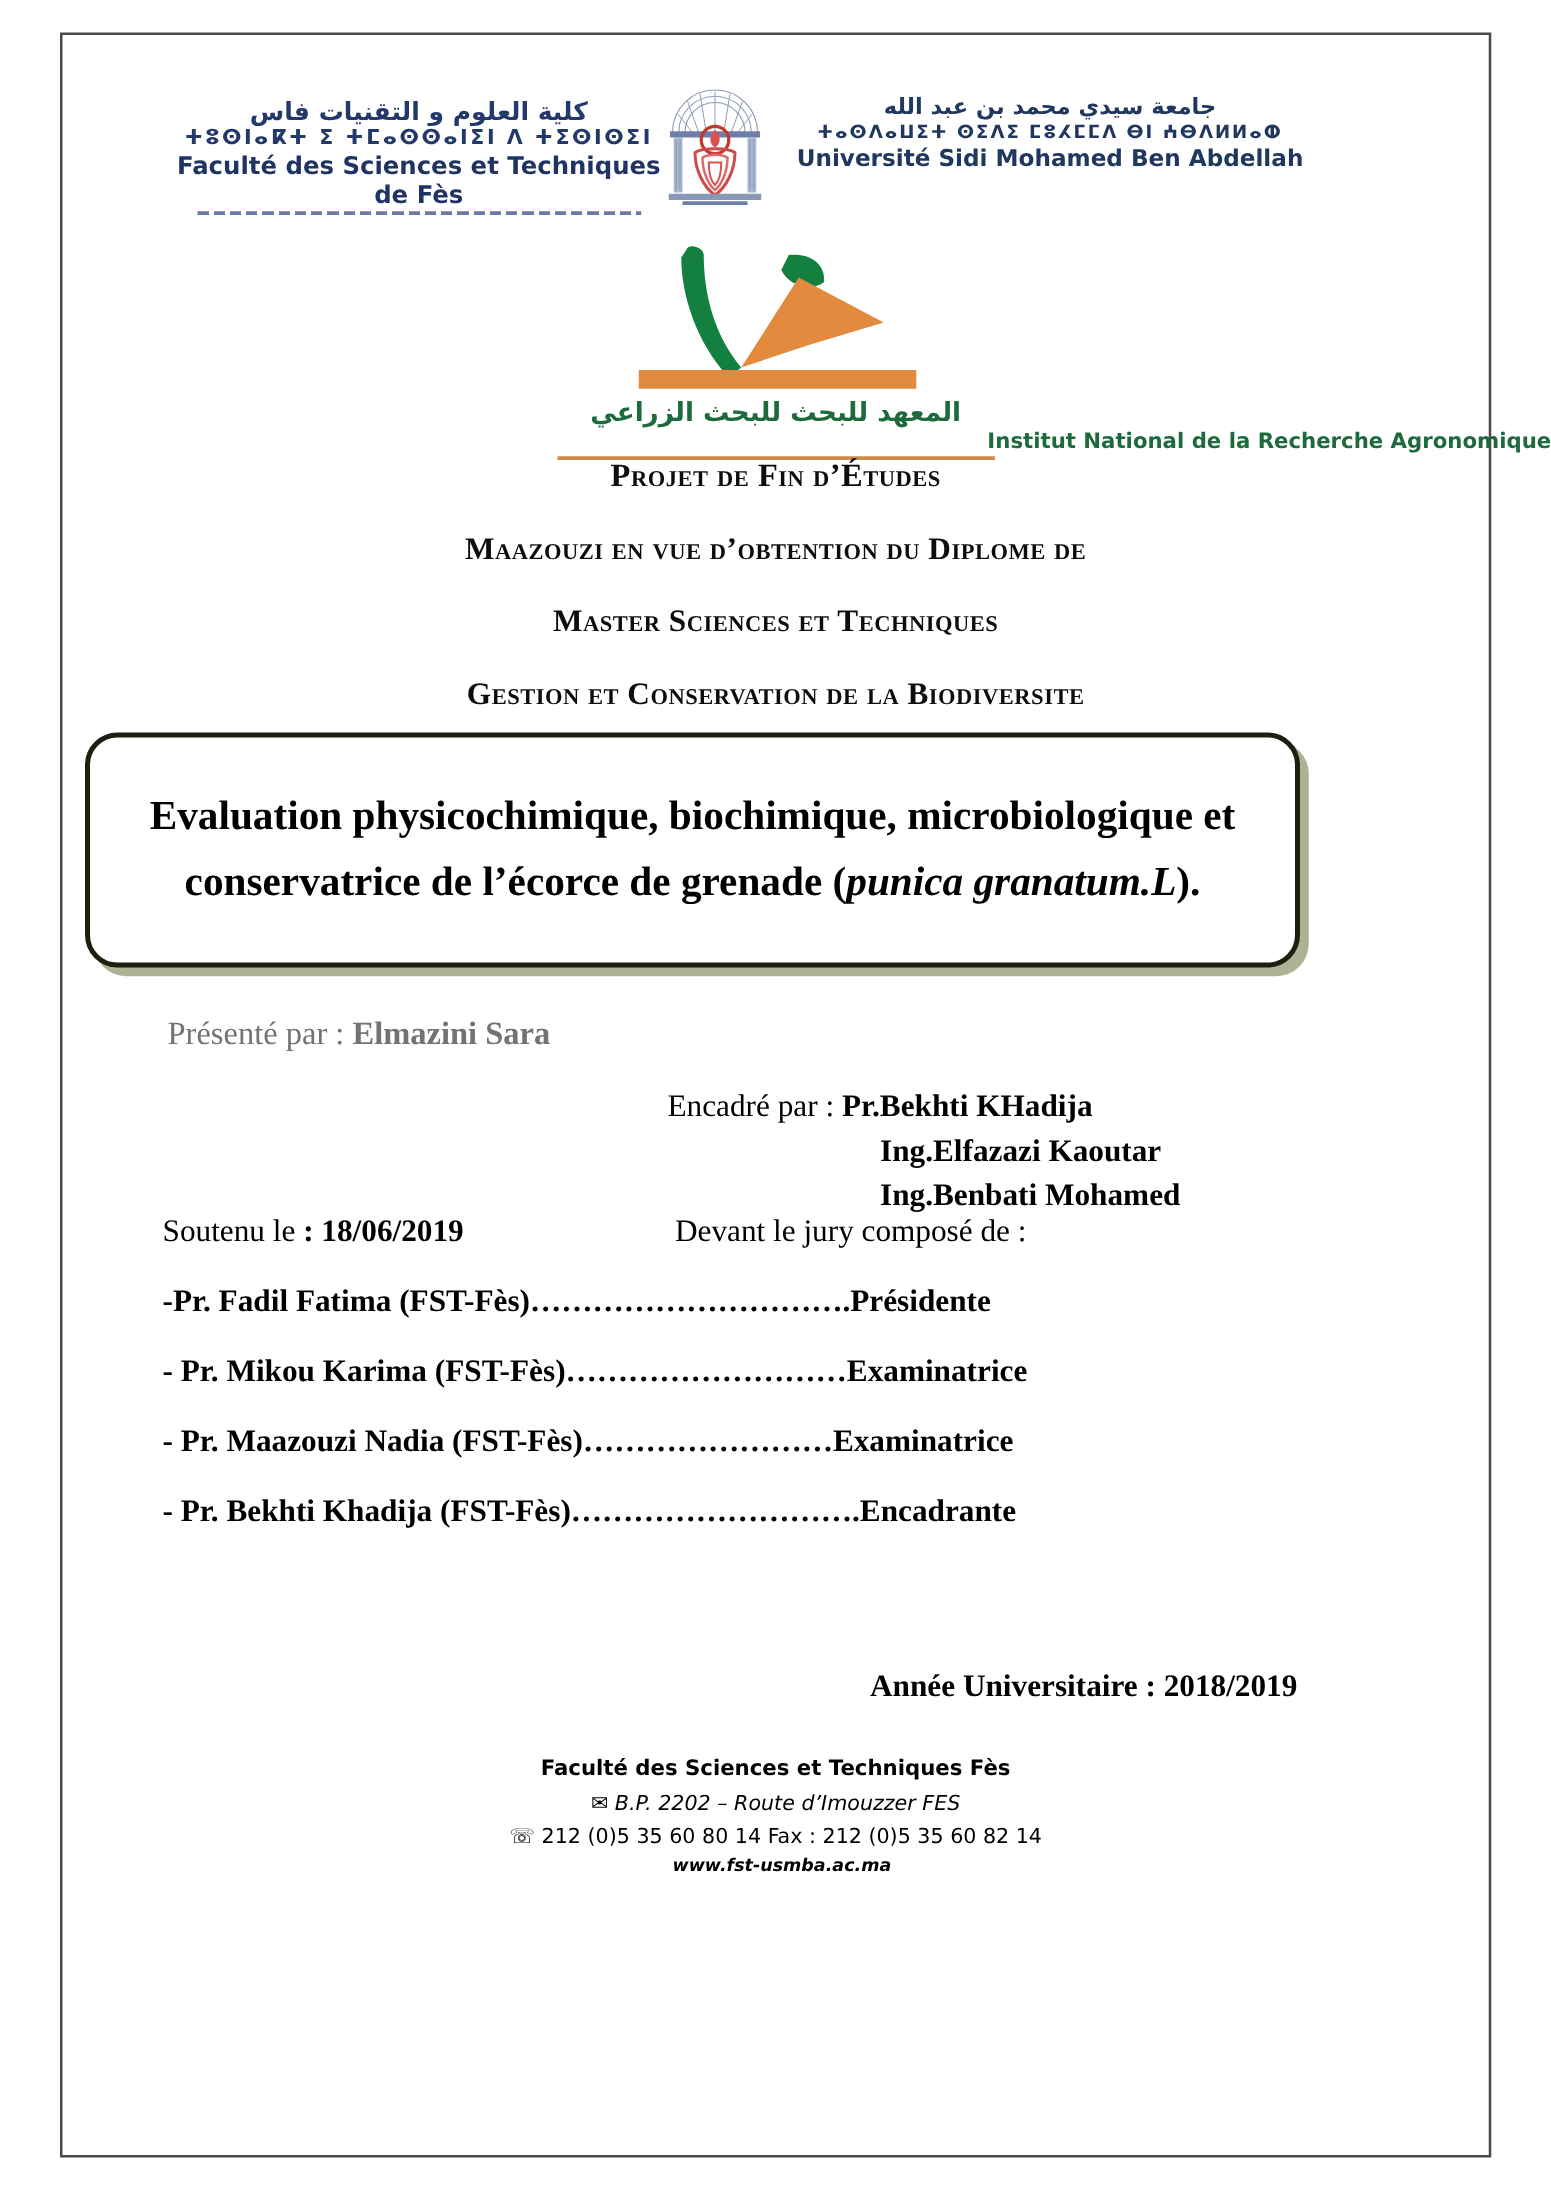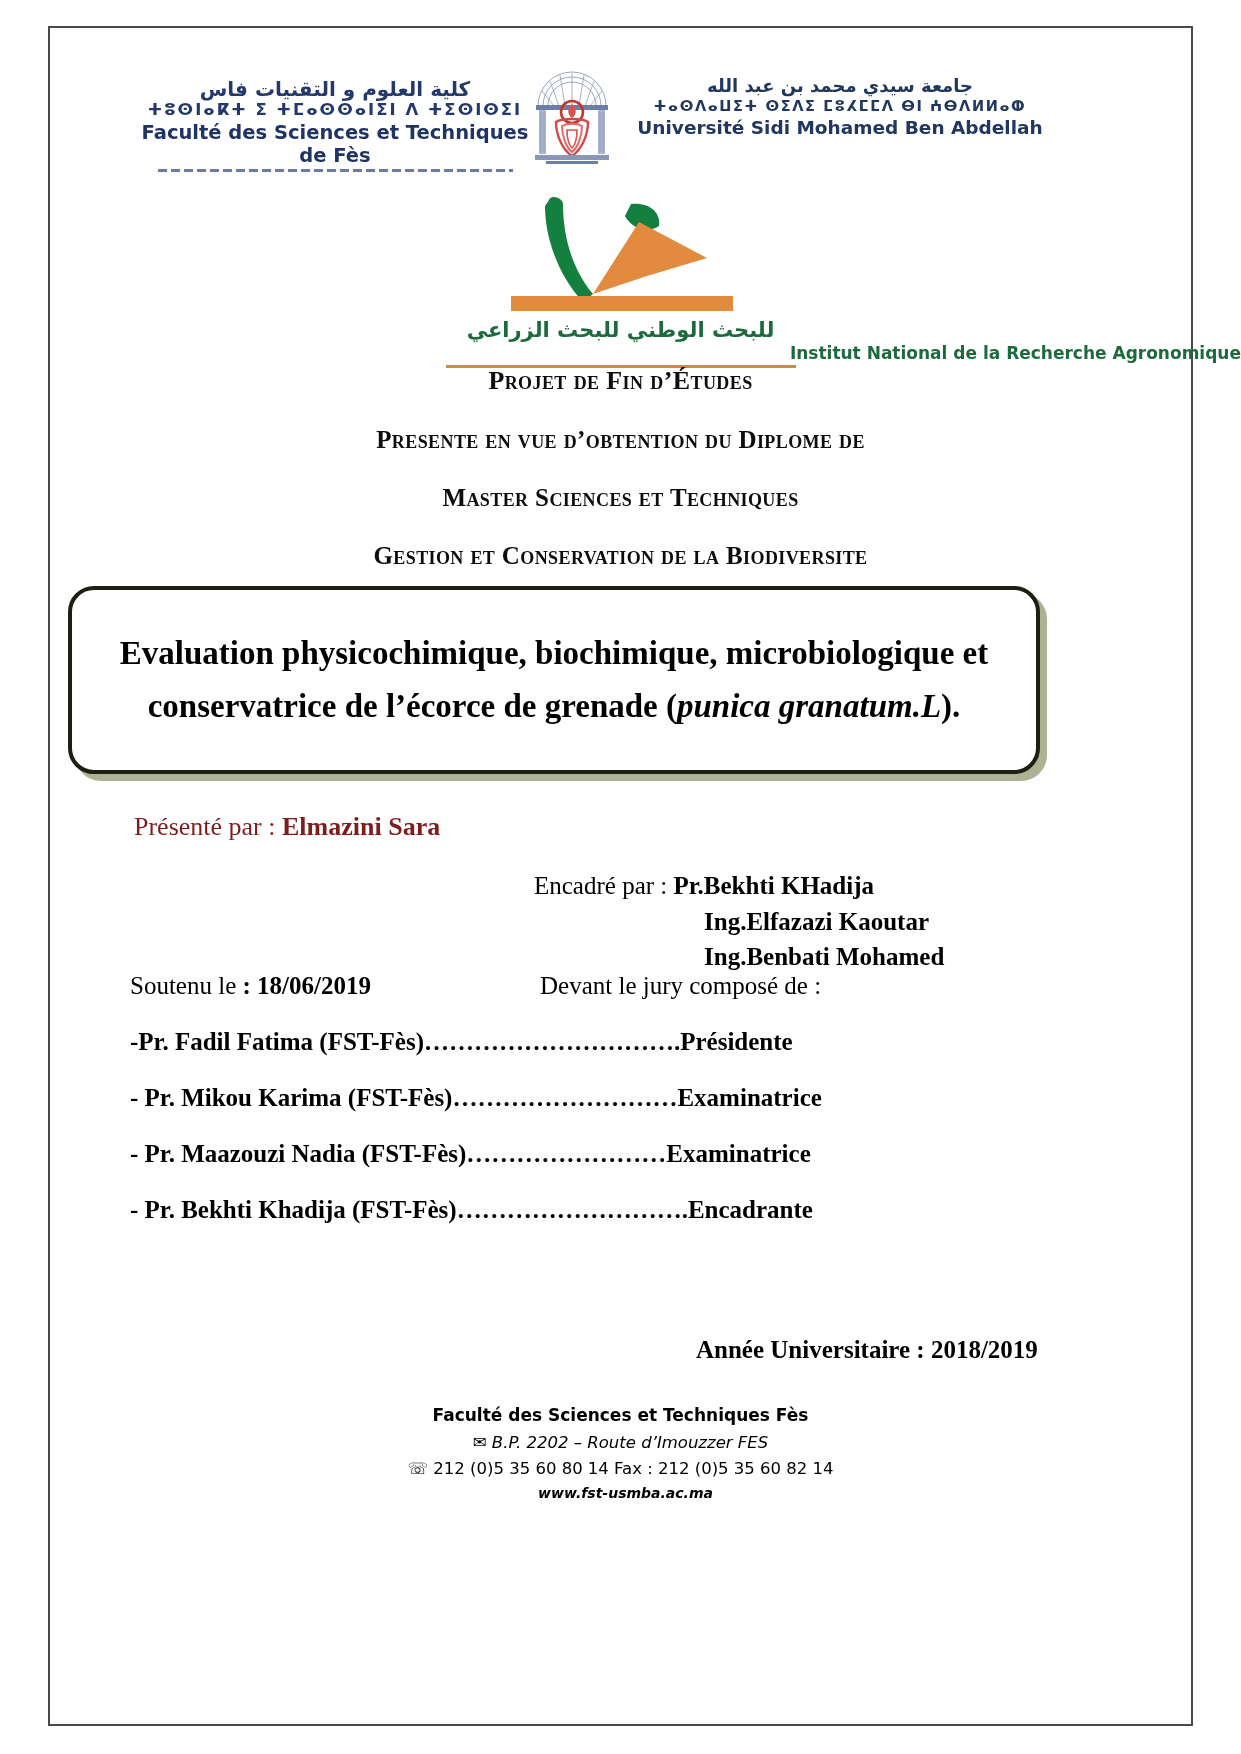--- a/index.html
+++ b/index.html
@@ -201,21 +201,21 @@
     padding: 0 26px;
   }
   .title-text .sp { font-style: italic; }
 
   
   .presented {
     position: absolute;
     left: 134px;
     top: 812px;
     font-size: 26px;
-    color: #7f1d1d;
+    color: #737373;
   }
   .presented b { font-weight: bold; }
 
   .supervisors {
     position: absolute;
     left: 534px;
     top: 868px;
     font-size: 25px;
     color: #000;
     line-height: 1.42;
@@ -367,28 +367,28 @@
         <path d="M78 18 C80 12 92 16 92 22 C92 52 100 86 122 112 L112 120
                  C86 92 74 54 74 24 Z" fill="#14803f"></path>
 
         <path d="M160 22 C178 20 190 30 188 44 C176 52 160 46 154 34 Z" fill="#14803f"></path>
 
         <path d="M168 40 L236 76 L176 94 L122 112 Z" fill="#e28a3e"></path>
 
         <rect x="40" y="114" width="222" height="15" fill="#e28a3e"></rect>
       </svg>
     </div>
-    <div class="inra-ar">للبحث الوطني للبحث الزراعي</div>
+    <div class="inra-ar">المعهد للبحث للبحث الزراعي</div>
     <div class="inra-fr">Institut National de la Recherche Agronomique</div>
     <div class="inra-rule"></div>
   </div>
 
   <div class="smallcaps-block">
     <div class="sc sc-1">Projet de Fin d’Études</div>
-    <div class="sc sc-2">Presente en vue d’obtention du Diplome de</div>
+    <div class="sc sc-2">Maazouzi en vue d’obtention du Diplome de</div>
     <div class="sc sc-3">Master Sciences et Techniques</div>
     <div class="sc sc-4">Gestion et Conservation de la Biodiversite</div>
   </div>
 
   <div class="title-box">
     <div class="title-text"><span>Evaluation physicochimique, biochimique, microbiologique et conservatrice  de l’écorce de grenade (</span><span class="sp">punica granatum.L</span><span>).</span></div>
   </div>
 
   <div class="presented"><span>Présenté par : </span><b>Elmazini Sara</b></div>
 

